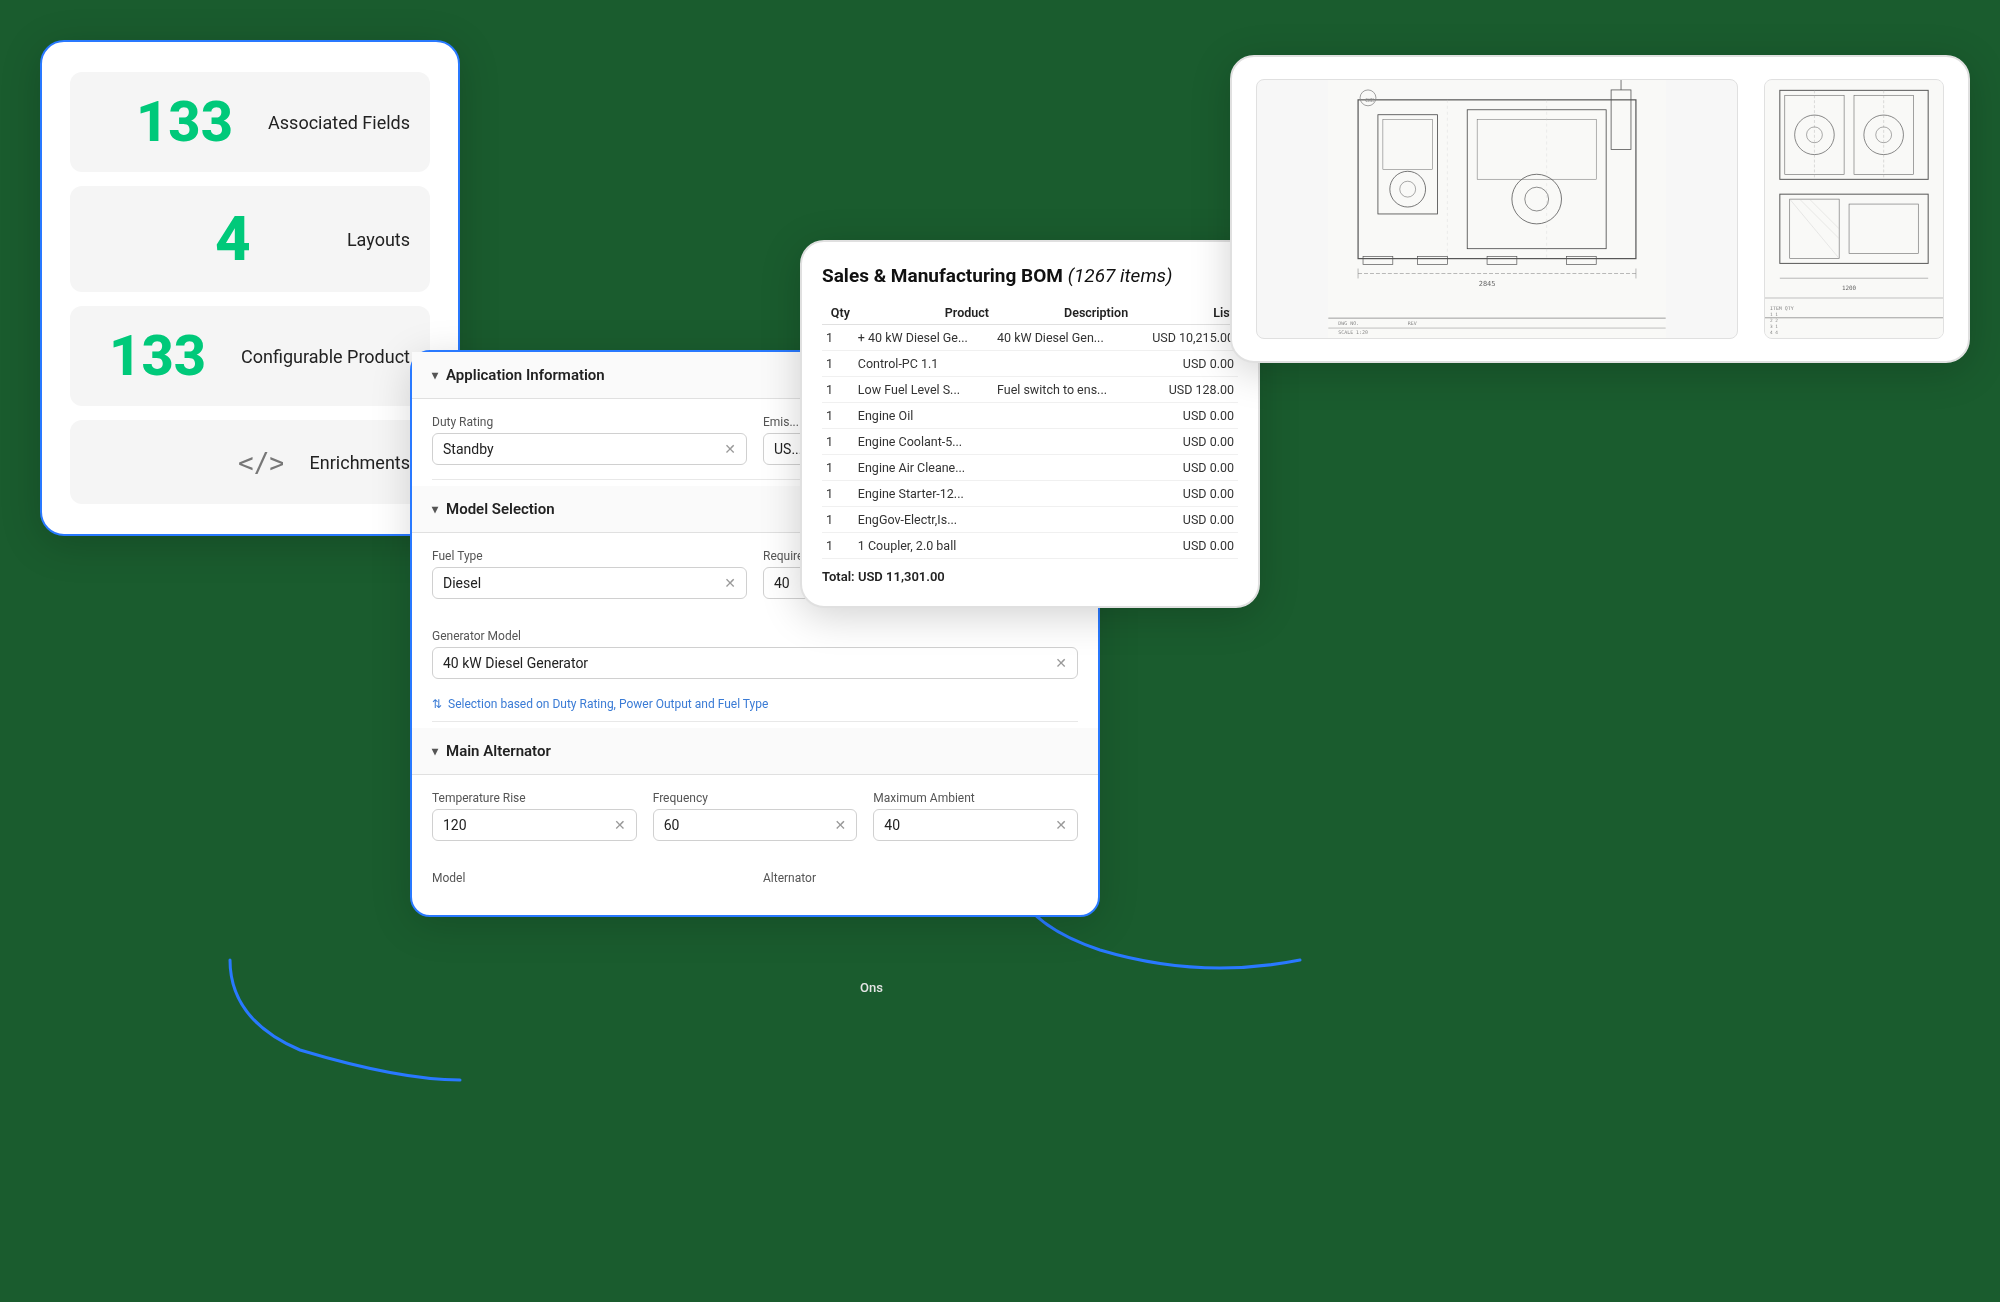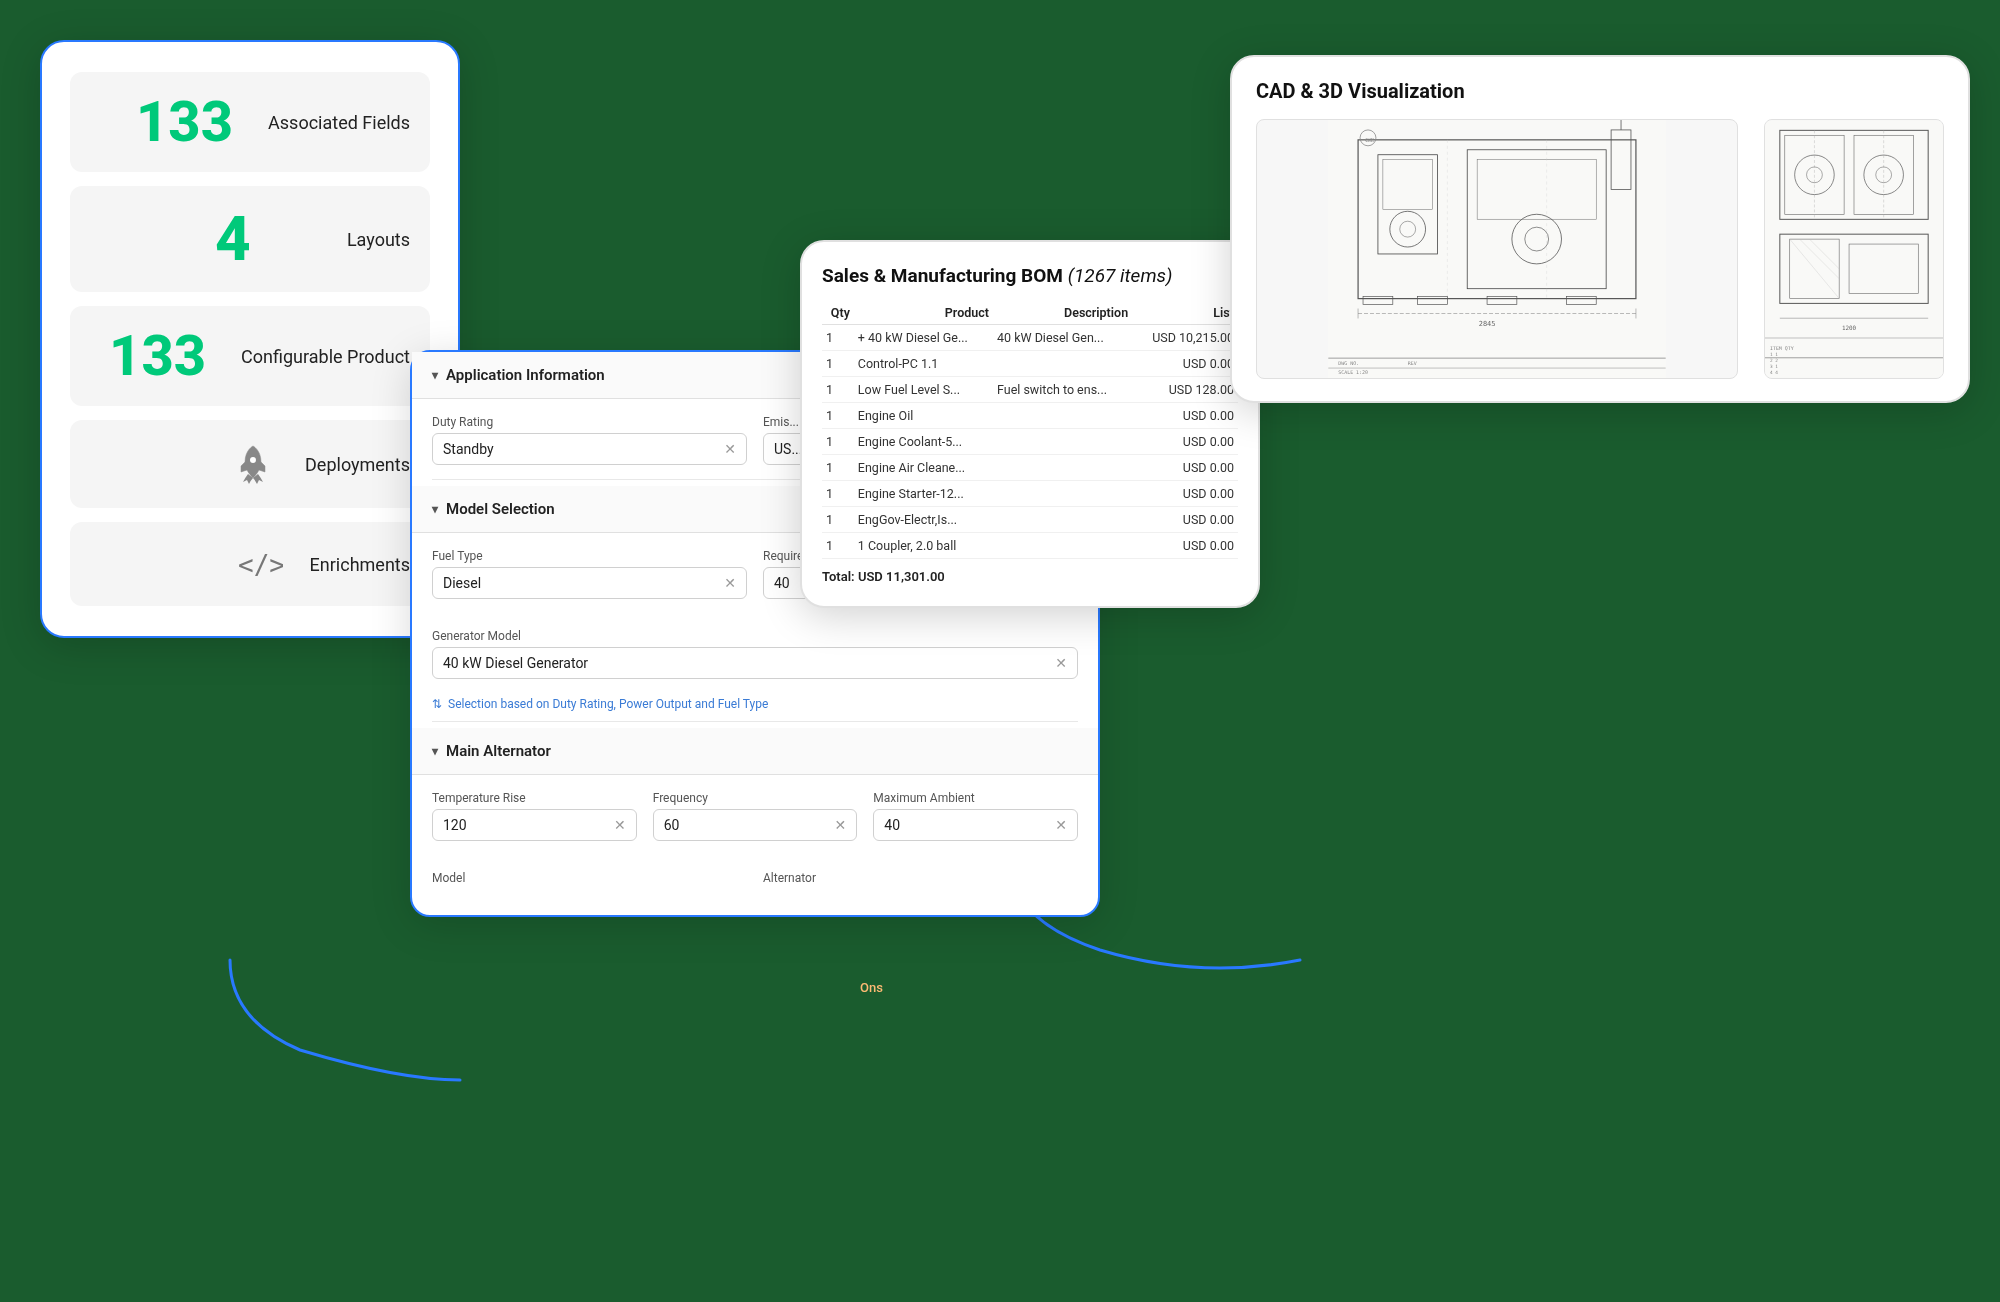--- a/index.html
+++ b/index.html
@@ -239,31 +239,20 @@
   <div class="stat-row">
     <div class="stat-number small-num">4</div>
     <div class="stat-label">Layouts</div>
   </div>
 
   <div class="stat-row">
     <div class="stat-number">133</div>
     <div class="stat-label">Configurable Product</div>
   </div>
 
-  <div class="stat-row">
-    <div class="stat-icon">
-      <svg width="44" height="44" viewBox="0 0 44 44" fill="none" xmlns="http://www.w3.org/2000/svg">
-        <path d="M22 4C22 4 30 8 30 20L34 24V30L28 28C26 32 22 36 22 36C22 36 18 32 16 28L10 30V24L14 20C14 8 22 4 22 4Z" fill="#888" stroke="#888" stroke-width="0.5"></path>
-        <circle cx="22" cy="18" r="3" fill="#fff"></circle>
-        <path d="M17 32 Q14 36 12 40 L16 38 L18 42 Q20 38 22 36" fill="#888"></path>
-        <path d="M27 32 Q30 36 32 40 L28 38 L26 42 Q24 38 22 36" fill="#888"></path>
-      </svg>
-    </div>
-    <div class="stat-label">Deployments</div>
-  </div>
 
   <div class="stat-row" style="margin-bottom:0">
     <div class="stat-icon">
       <svg width="50" height="40" viewBox="0 0 50 40" fill="none" xmlns="http://www.w3.org/2000/svg">
         <text x="5" y="30" font-size="26" font-family="monospace" fill="#777">&lt;/&gt;</text>
       </svg>
     </div>
     <div class="stat-label">Enrichments</div>
   </div>
 
@@ -367,21 +356,21 @@
     <div class="form-field">
       <div class="form-label">Model</div>
     </div>
     <div class="form-field">
       <div class="form-label">Alternator</div>
     </div>
   </div>
 
 </div>
 
-<div style="position:absolute; left:860px; top:980px; color:#fdba74; font-size:13px; font-weight:500;">Ons</div>
+<div style="position:absolute; left:860px; top:980px; color:#e5e5e5; font-size:13px; font-weight:500;">Ons</div>
 
 <div class="card" style="left:800px; top:240px; width:460px; padding:22px 20px; border:2px solid #e0e0e0;">
   <div class="bom-title">
     <span>Sales &amp; Manufacturing BOM</span> <em>(<span>1267 items</span>)</em>
   </div>
   <table class="bom-table">
     <thead>
       <tr>
         <th>Qty</th>
         <th>Product</th>
@@ -445,21 +434,20 @@
       <td class="right">USD 0.00</td>
     </tr>
       </tbody>
   </table>
   <div class="bom-total">
     <span>Total:</span> <span>USD 11,301.00</span>
   </div>
 </div>
 
 <div class="card" style="left:1230px; top:55px; width:740px; padding:22px 24px; border:2px solid #e0e0e0;">
-  <div class="cad-title">CAD &amp; 3D Visualization</div>
   <div class="cad-images">
 
     <div class="cad-img-box">
       <svg class="cad-drawing" viewBox="0 0 340 260" xmlns="http://www.w3.org/2000/svg">
 
         <rect width="340" height="260" fill="#f9f9f7"></rect>
 
         <line x1="0" y1="240" x2="340" y2="240" stroke="#888" stroke-width="0.8"></line>
         <line x1="0" y1="250" x2="340" y2="250" stroke="#888" stroke-width="0.5"></line>
 

